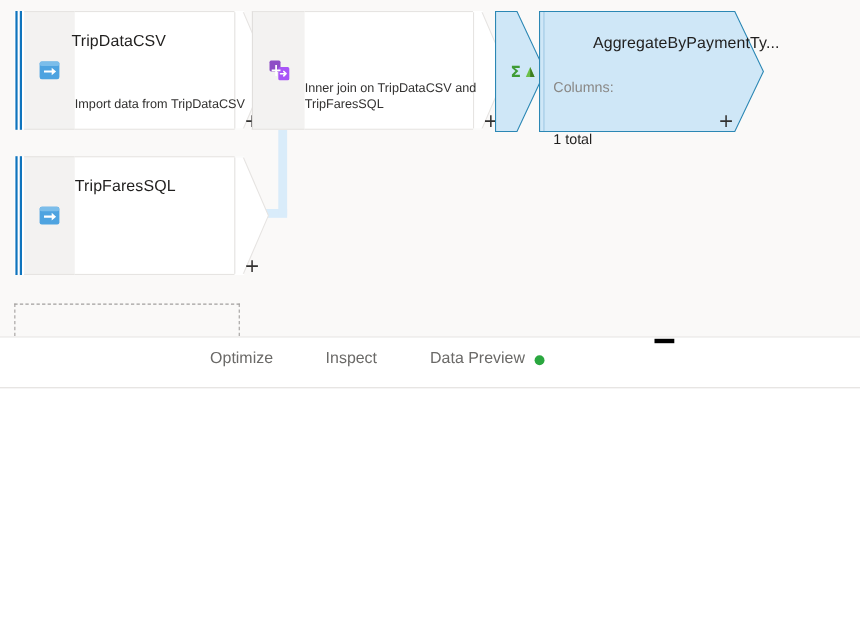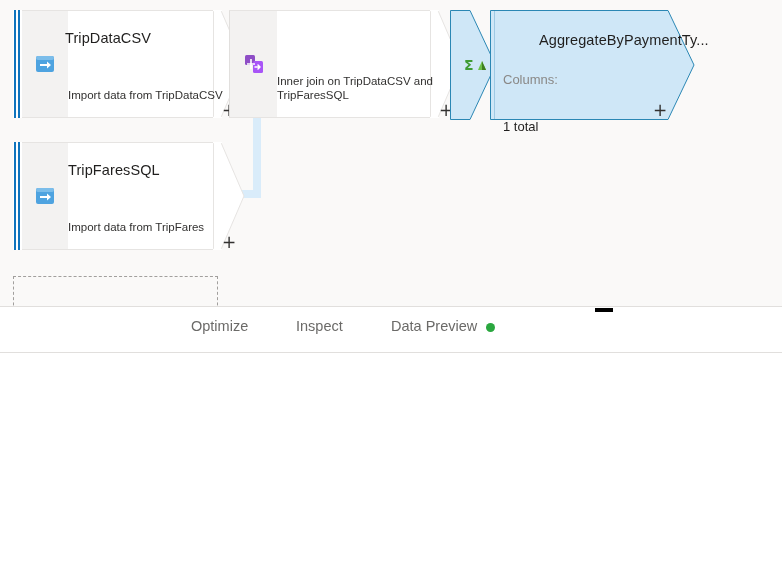--- a/index.html
+++ b/index.html
@@ -315,21 +315,20 @@
     </div>
     <div class="node-body" style="left:55px; width:146px;"></div>
     <div class="chev" style="left:200px;">
       <svg width="32" height="108" viewBox="0 0 32 108">
         <path d="M0.5 0.5 H8 L31 54 L8 107.5 H0.5 Z" fill="#ffffff" stroke="#e6e4e2" stroke-width="1"></path>
         <line x1="0" y1="0.5" x2="9" y2="0.5" stroke="#ffffff" stroke-width="1.4"></line>
         <line x1="0" y1="107.5" x2="9" y2="107.5" stroke="#ffffff" stroke-width="1.4"></line>
       </svg>
     </div>
     <div class="node-title" style="left:55px;">TripFaresSQL</div>
-    <div class="node-sub" style="left:55px;">Import data from TripFares</div>
     <div class="plus" style="left:209px; top:92px;">+</div>
   </div>
 
   <div class="drop-placeholder"></div>
   <div class="canvas-bottom-line"></div>
 </div>
 
 <div id="panel">
 
   <div class="collapse-handle"></div>

